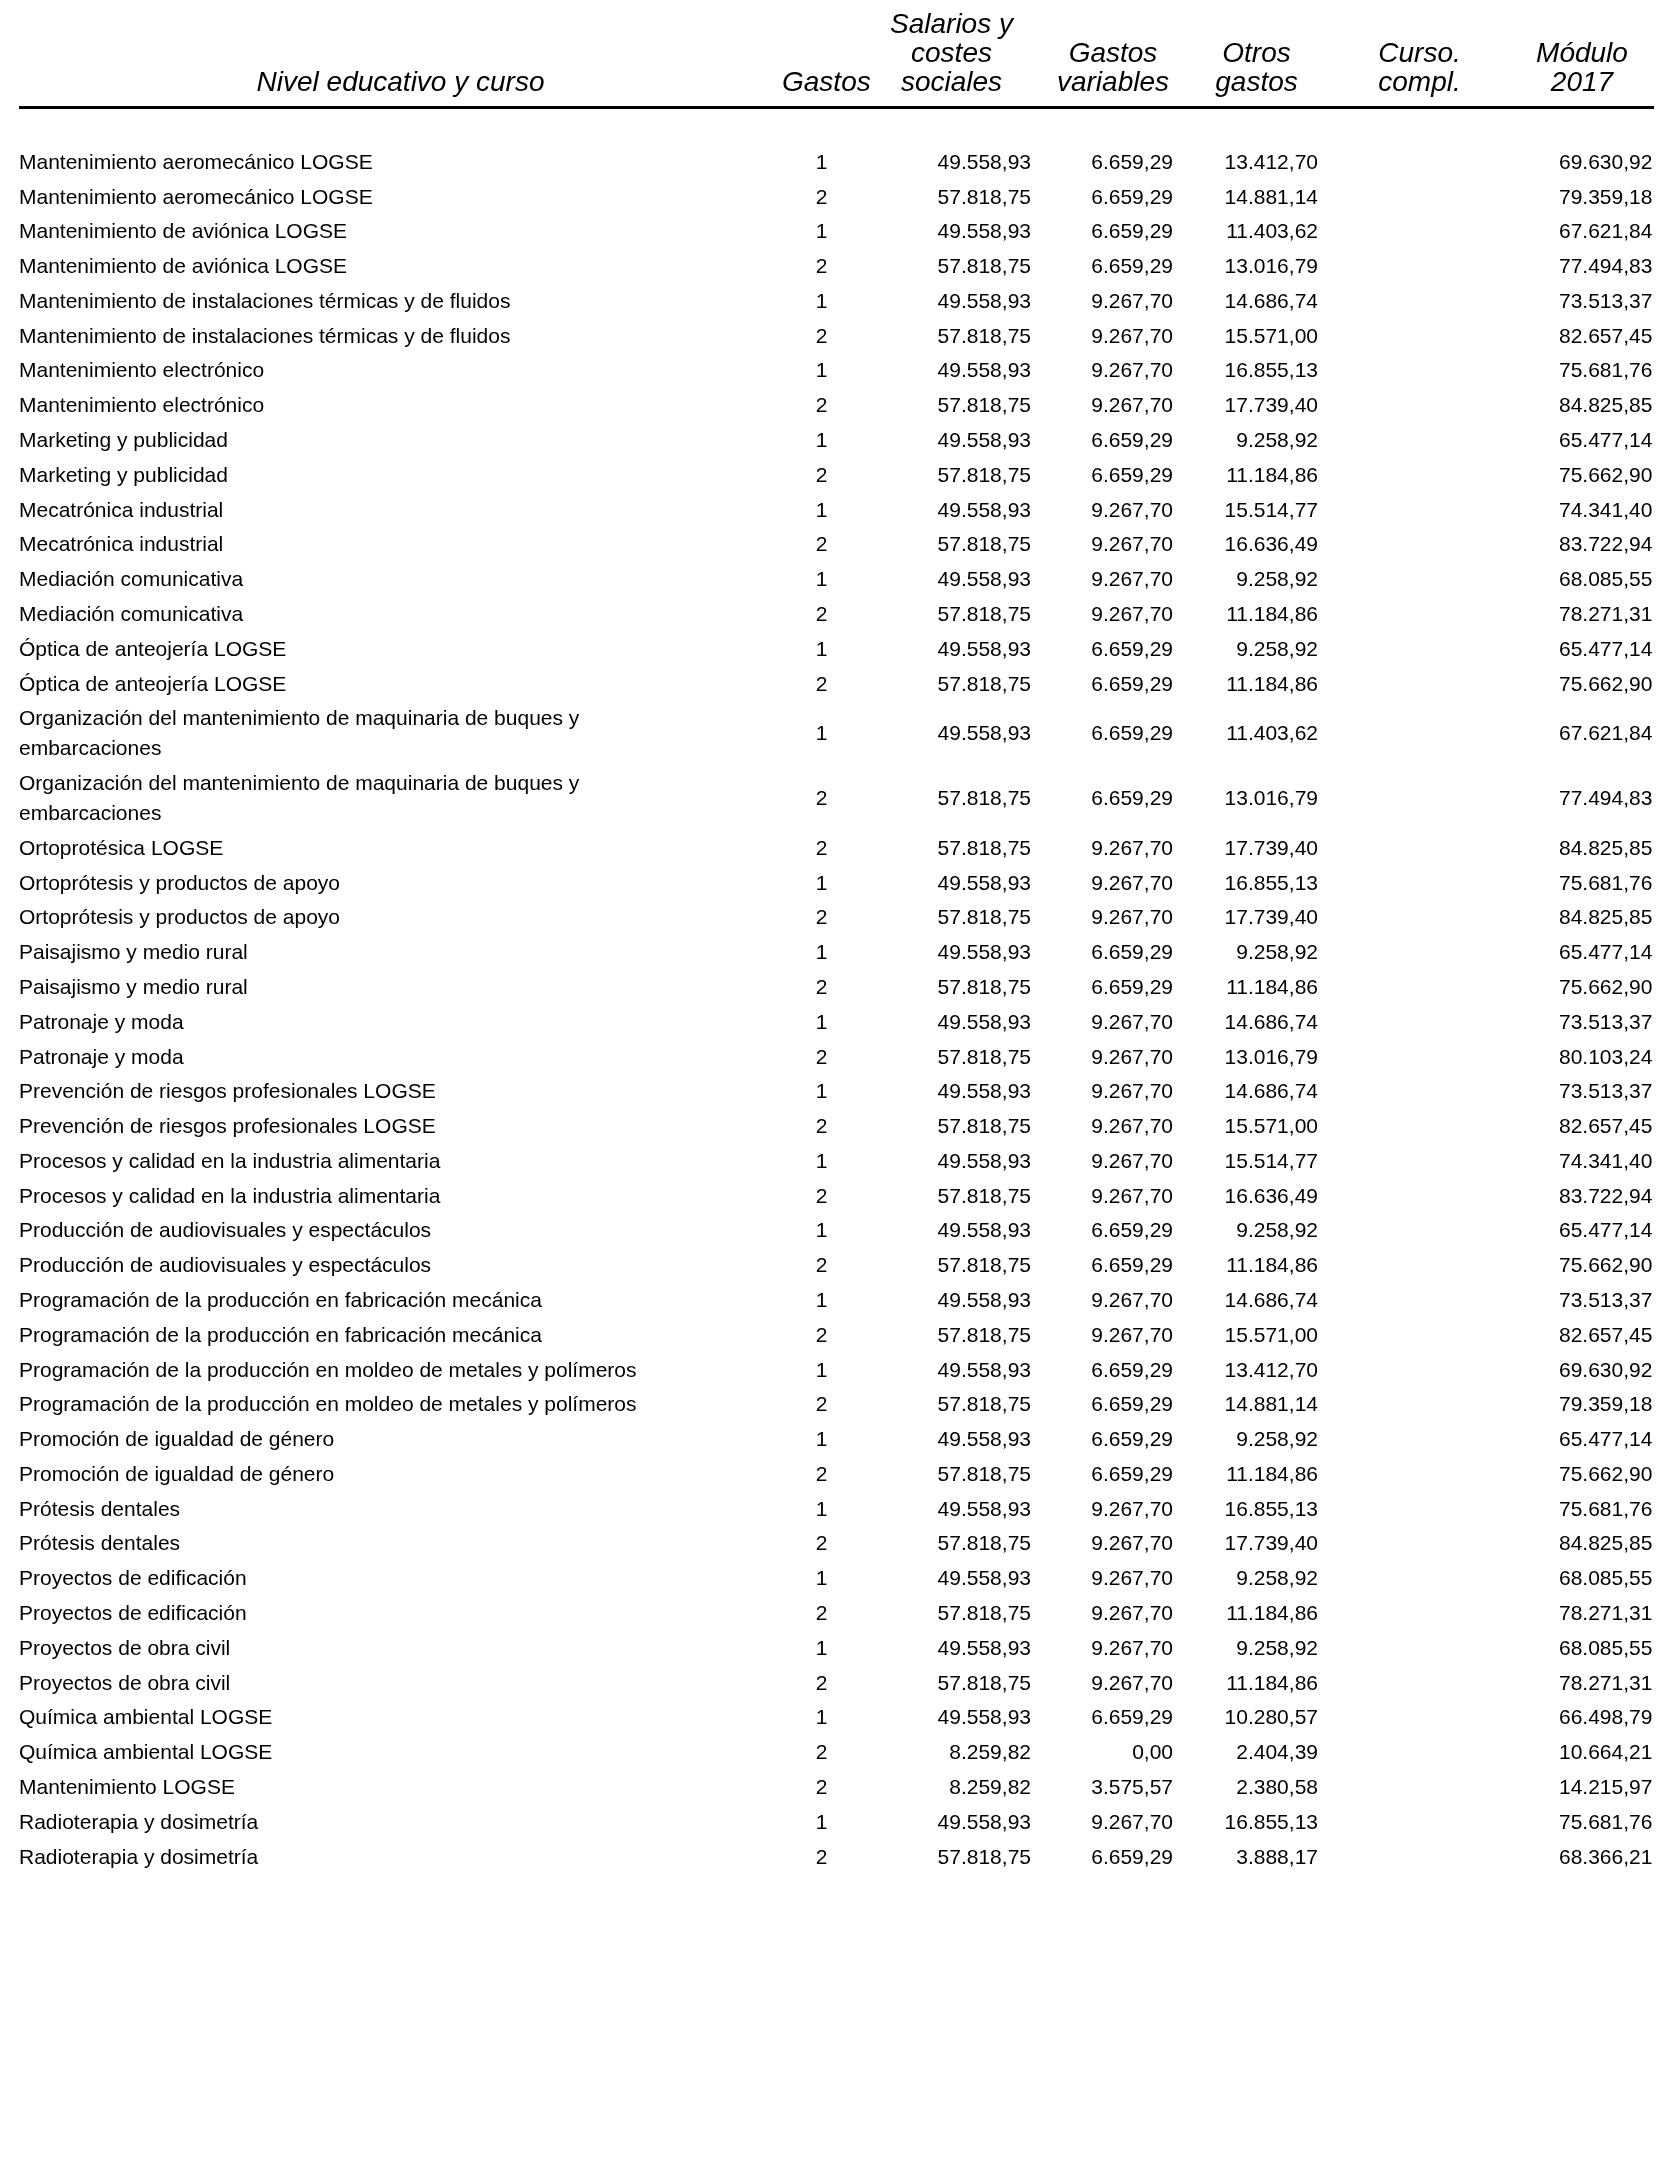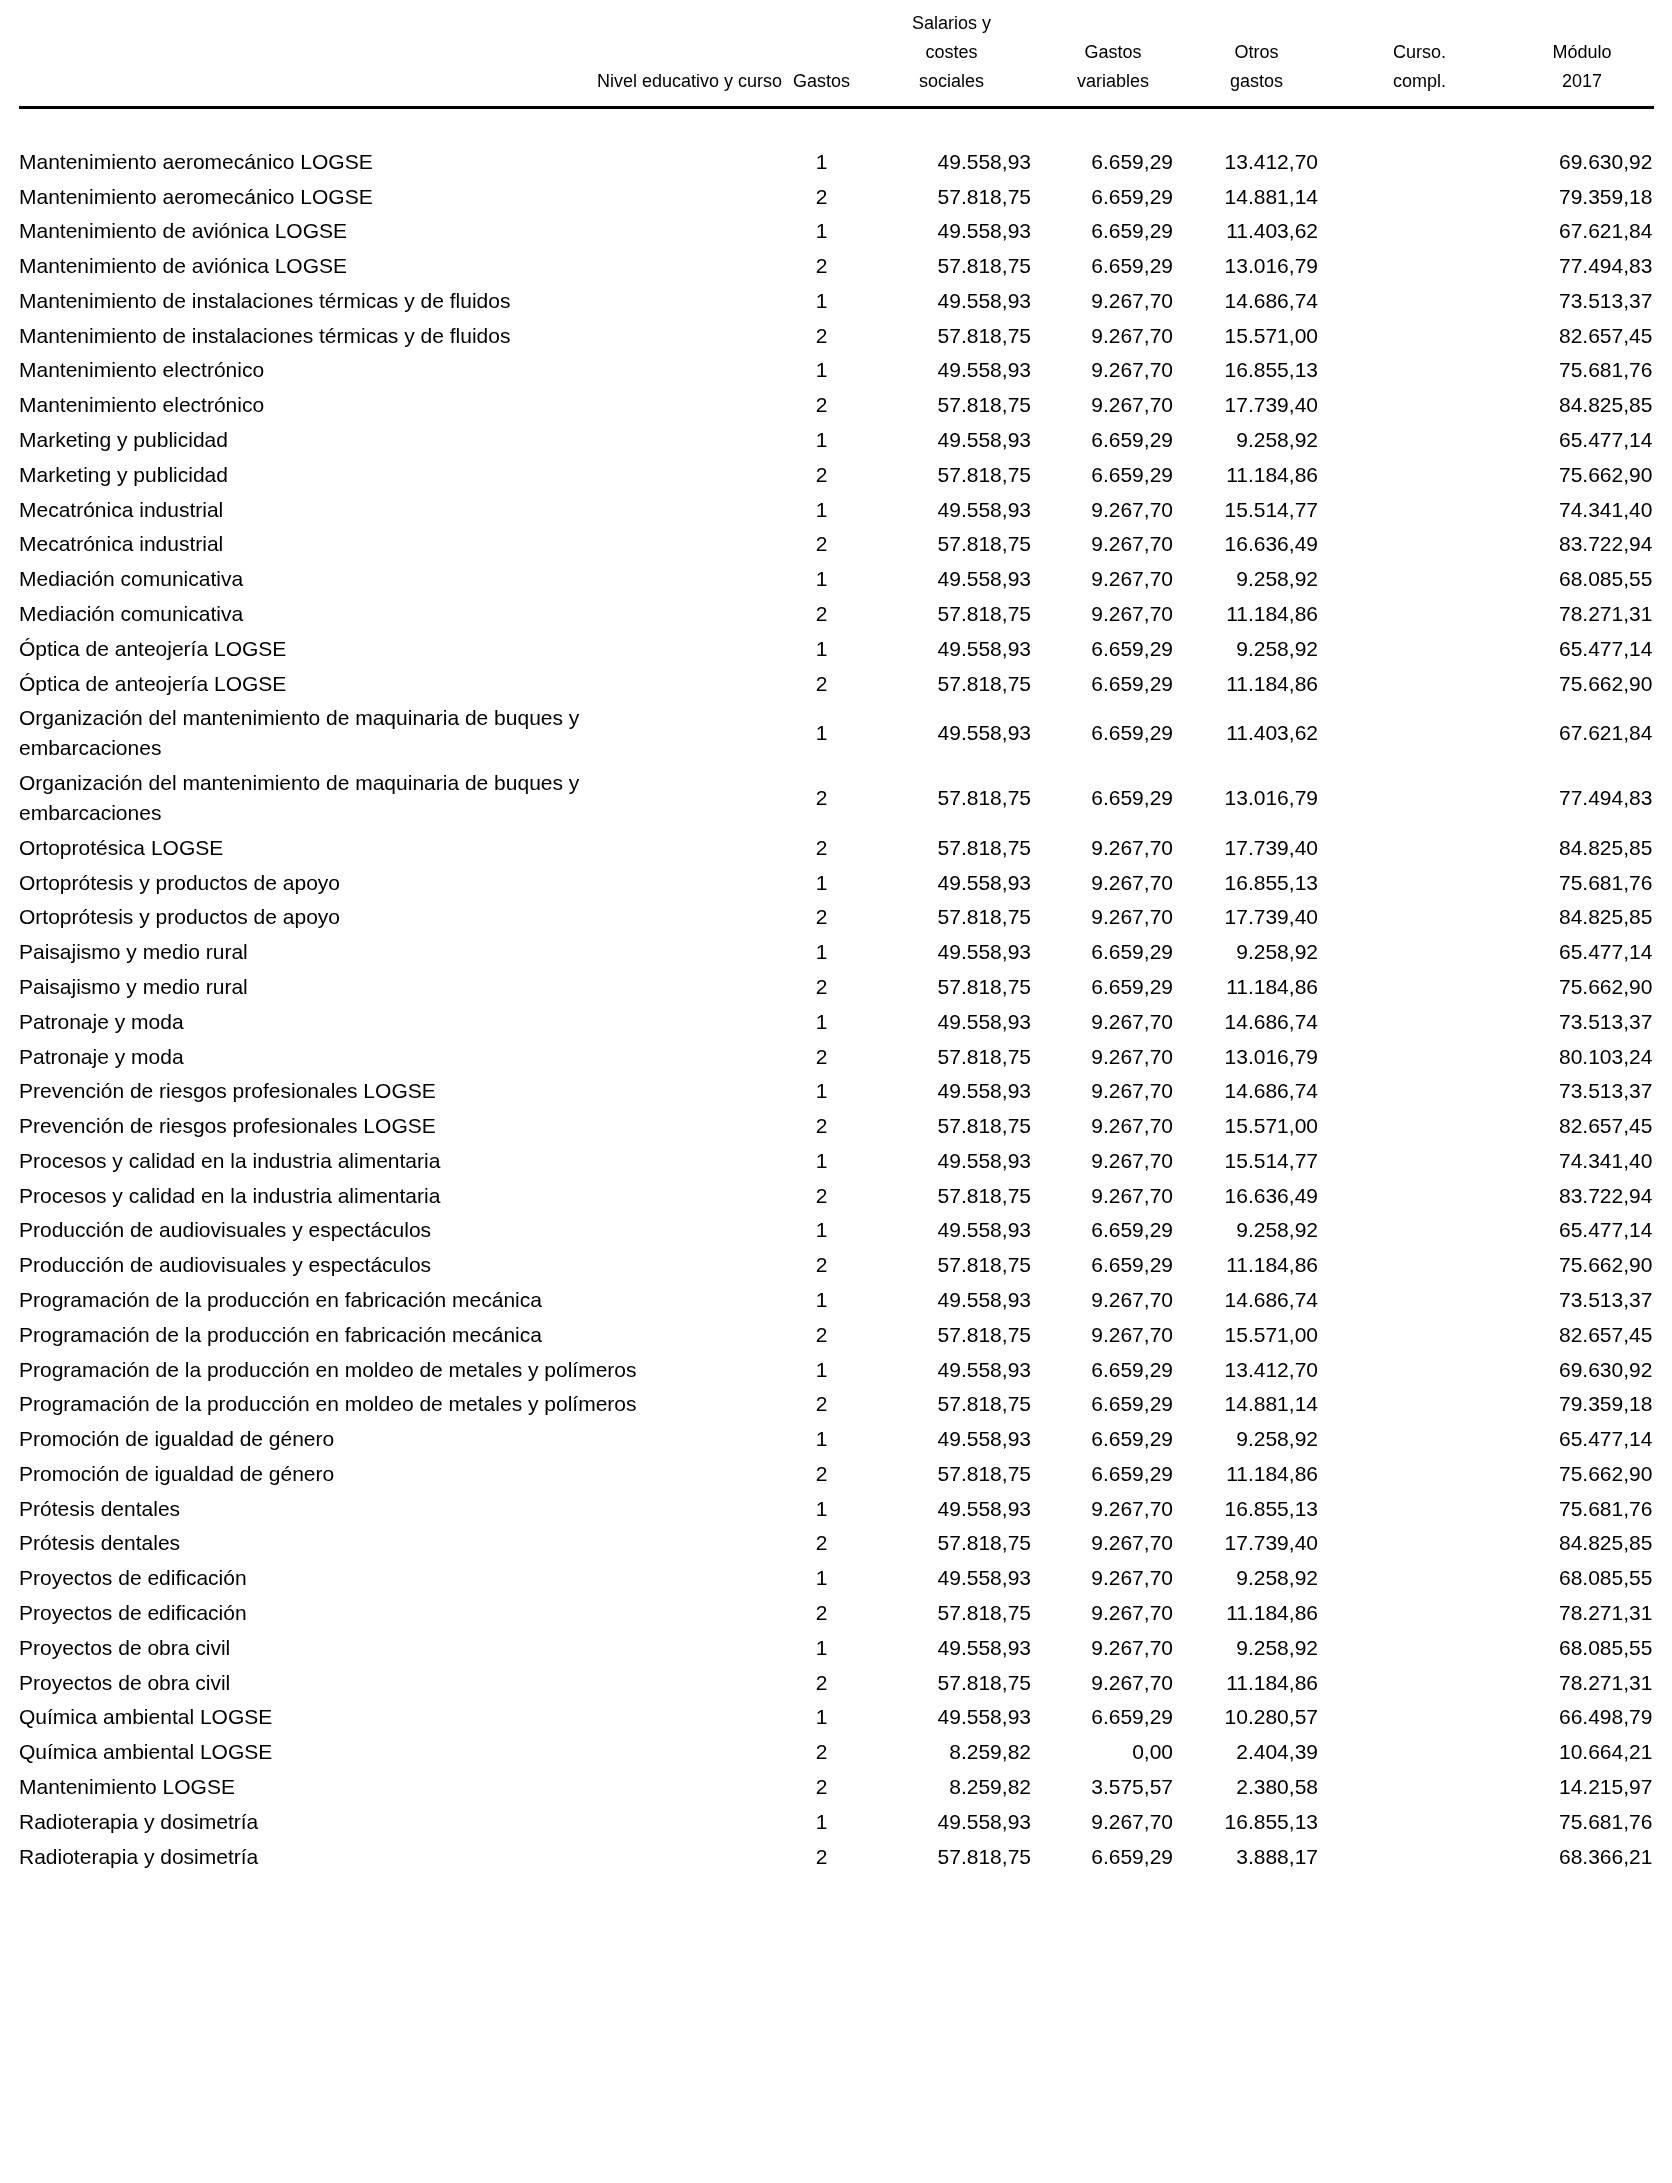--- a/index.html
+++ b/index.html
@@ -15,30 +15,31 @@
     min-height: 2183px;
     background: #ffffff;
     padding: 9.4px 19px 31px 19px;
   }
   table.funding-table {
     border-collapse: collapse;
     table-layout: fixed;
     width: 1634px;
   }
   th {
+    font-style: italic;
     font-weight: normal;
-    font-size: 18px;
+    font-size: 28px;
     line-height: 29px;
     vertical-align: bottom;
     text-align: center;
     padding: 0 0 9.4px 0;
     border-bottom: 3.1px solid #000000;
     white-space: pre-line;
   }
-  th.col-nivel { text-align: right; }
+  th.col-nivel { text-align: center; }
   td {
     font-size: 21px;
     line-height: 30px;
     padding: 2.4px 0;
     vertical-align: middle;
   }
   
   th.col-nivel            { width: 763px; }
   th.col-curso            { width: 79px; }
   th.col-salarios         { width: 181px; }

